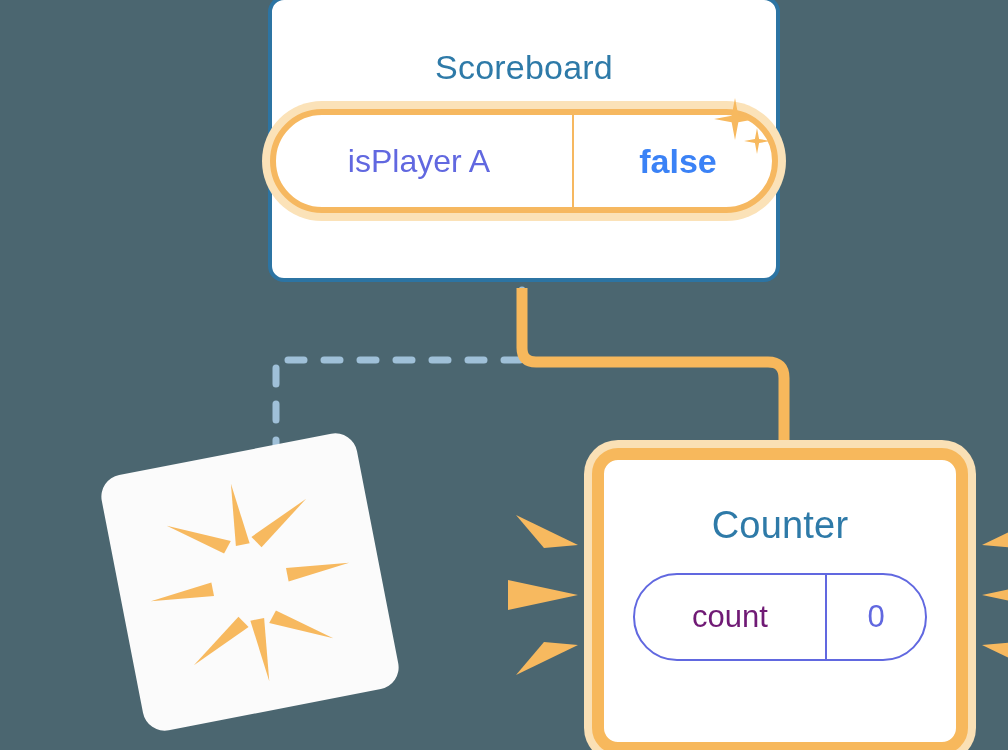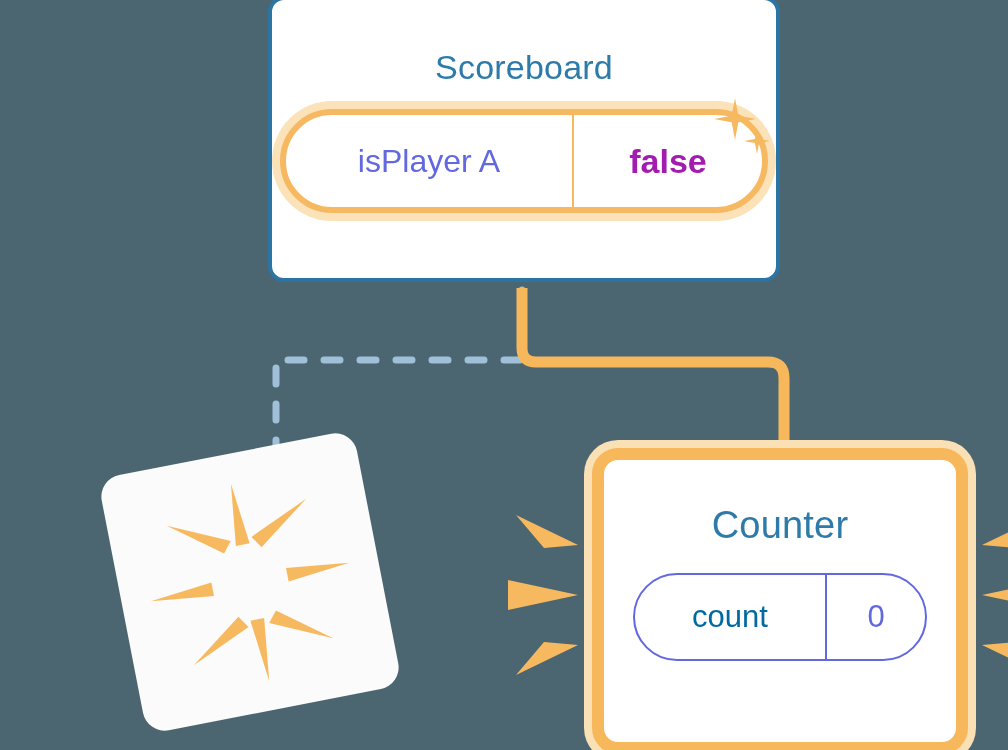--- a/index.html
+++ b/index.html
@@ -59,20 +59,21 @@
     position: relative;
     margin-top: 22px;
     height: 104px;
     box-sizing: border-box;
     border: 6px solid #f6b860;
     border-radius: 54px;
     background: #ffffff;
     display: flex;
     align-items: stretch;
     box-shadow: 0 0 0 8px #fbe2b8;
+    gap: 10px;
   }
   .pill-highlight .pill-key {
     display: flex;
     align-items: center;
     justify-content: center;
     padding: 0 22px;
     min-width: 242px;
     color: #6168e0;
     font-size: 32px;
   }
@@ -80,21 +81,21 @@
     width: 2px;
     background: #f6b860;
     align-self: stretch;
   }
   .pill-highlight .pill-val {
     display: flex;
     align-items: center;
     justify-content: center;
     min-width: 152px;
     padding: 0 18px;
-    color: #a21caf;
+    color: #3b82f6;
     font-size: 34px;
     font-weight: bold;
   }
 
   
   .sparkle {
     position: absolute;
     background: #f7b95f;
   }
   .sparkle.big {
@@ -139,21 +140,21 @@
     background: #ffffff;
     display: flex;
     align-items: stretch;
   }
   .pill-plain .pill-key {
     display: flex;
     align-items: center;
     justify-content: center;
     min-width: 150px;
     padding: 0 20px;
-    color: #0369a1;
+    color: #701a75;
     font-size: 31px;
   }
   .pill-plain .pill-div {
     width: 2px;
     background: #6168e0;
     align-self: stretch;
   }
   .pill-plain .pill-val {
     display: flex;
     align-items: center;

